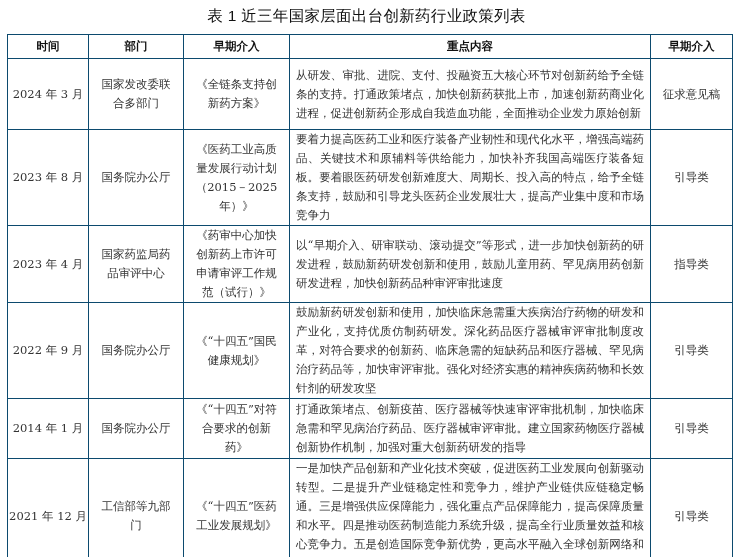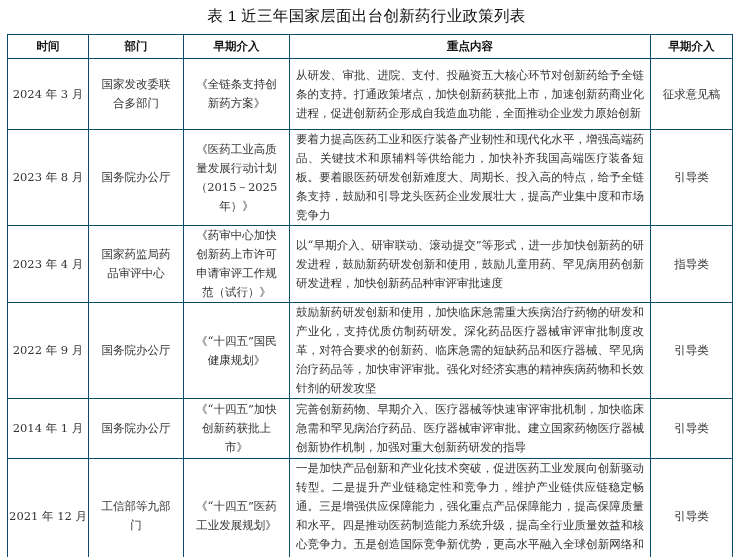--- a/index.html
+++ b/index.html
@@ -73,22 +73,22 @@
     <tr class="r4">
       <td>2022 年 9 月</td>
       <td class="dept">国务院办公厅</td>
       <td class="name">《“十四五”国民健康规划》</td>
       <td class="content">鼓励新药研发创新和使用，加快临床急需重大疾病治疗药物的研发和产业化，支持优质仿制药研发。深化药品医疗器械审评审批制度改革，对符合要求的创新药、临床急需的短缺药品和医疗器械、罕见病治疗药品等，加快审评审批。强化对经济实惠的精神疾病药物和长效针剂的研发攻坚</td>
       <td>引导类</td>
     </tr>
     <tr class="r5">
       <td>2014 年 1 月</td>
       <td class="dept">国务院办公厅</td>
-      <td class="name">《“十四五”加快创新药获批上市》</td>
-      <td class="content">完善创新药物、早期介入、医疗器械等快速审评审批机制，加快临床急需和罕见病治疗药品、医疗器械审评审批。建立国家药物医疗器械创新协作机制，加强对重大创新药研发的指导</td>
+      <td class="name">《“十四五”对符合要求的创新药》</td>
+      <td class="content">打通政策堵点、创新疫苗、医疗器械等快速审评审批机制，加快临床急需和罕见病治疗药品、医疗器械审评审批。建立国家药物医疗器械创新协作机制，加强对重大创新药研发的指导</td>
       <td>引导类</td>
     </tr>
     <tr class="r6">
       <td>2021 年 12 月</td>
       <td class="dept">工信部等九部门</td>
       <td class="name">《“十四五”医药工业发展规划》</td>
       <td class="content">一是加快产品创新和产业化技术突破，促进医药工业发展向创新驱动转型。二是提升产业链稳定性和竞争力，维护产业链供应链稳定畅通。三是增强供应保障能力，强化重点产品保障能力，提高保障质量和水平。四是推动医药制造能力系统升级，提高全行业质量效益和核心竞争力。五是创造国际竞争新优势，更高水平融入全球创新网络和产业体系</td>
       <td>引导类</td>
     </tr>
   </tbody>

